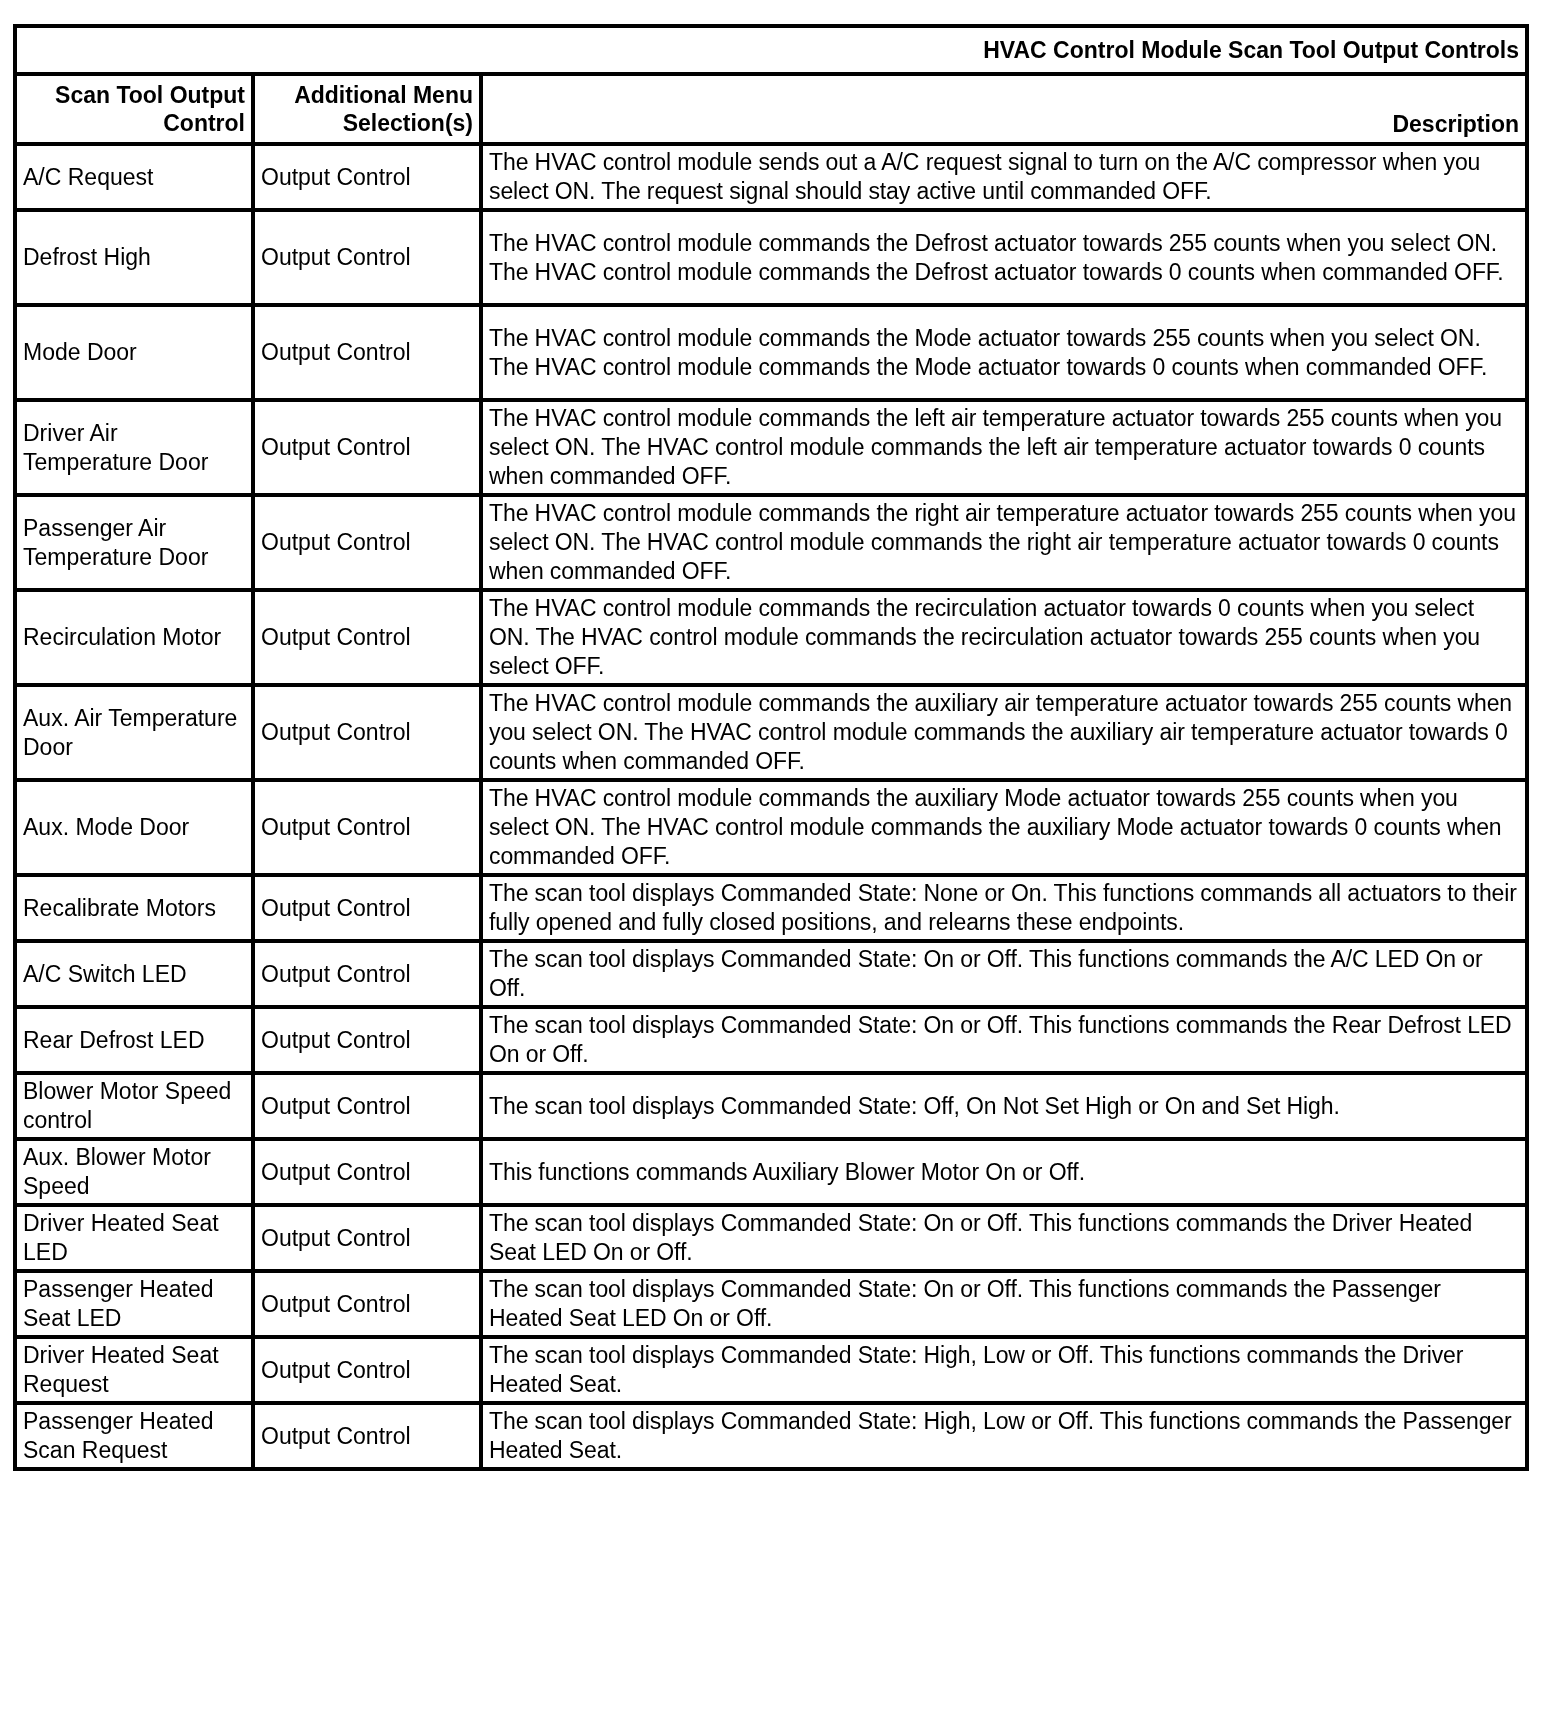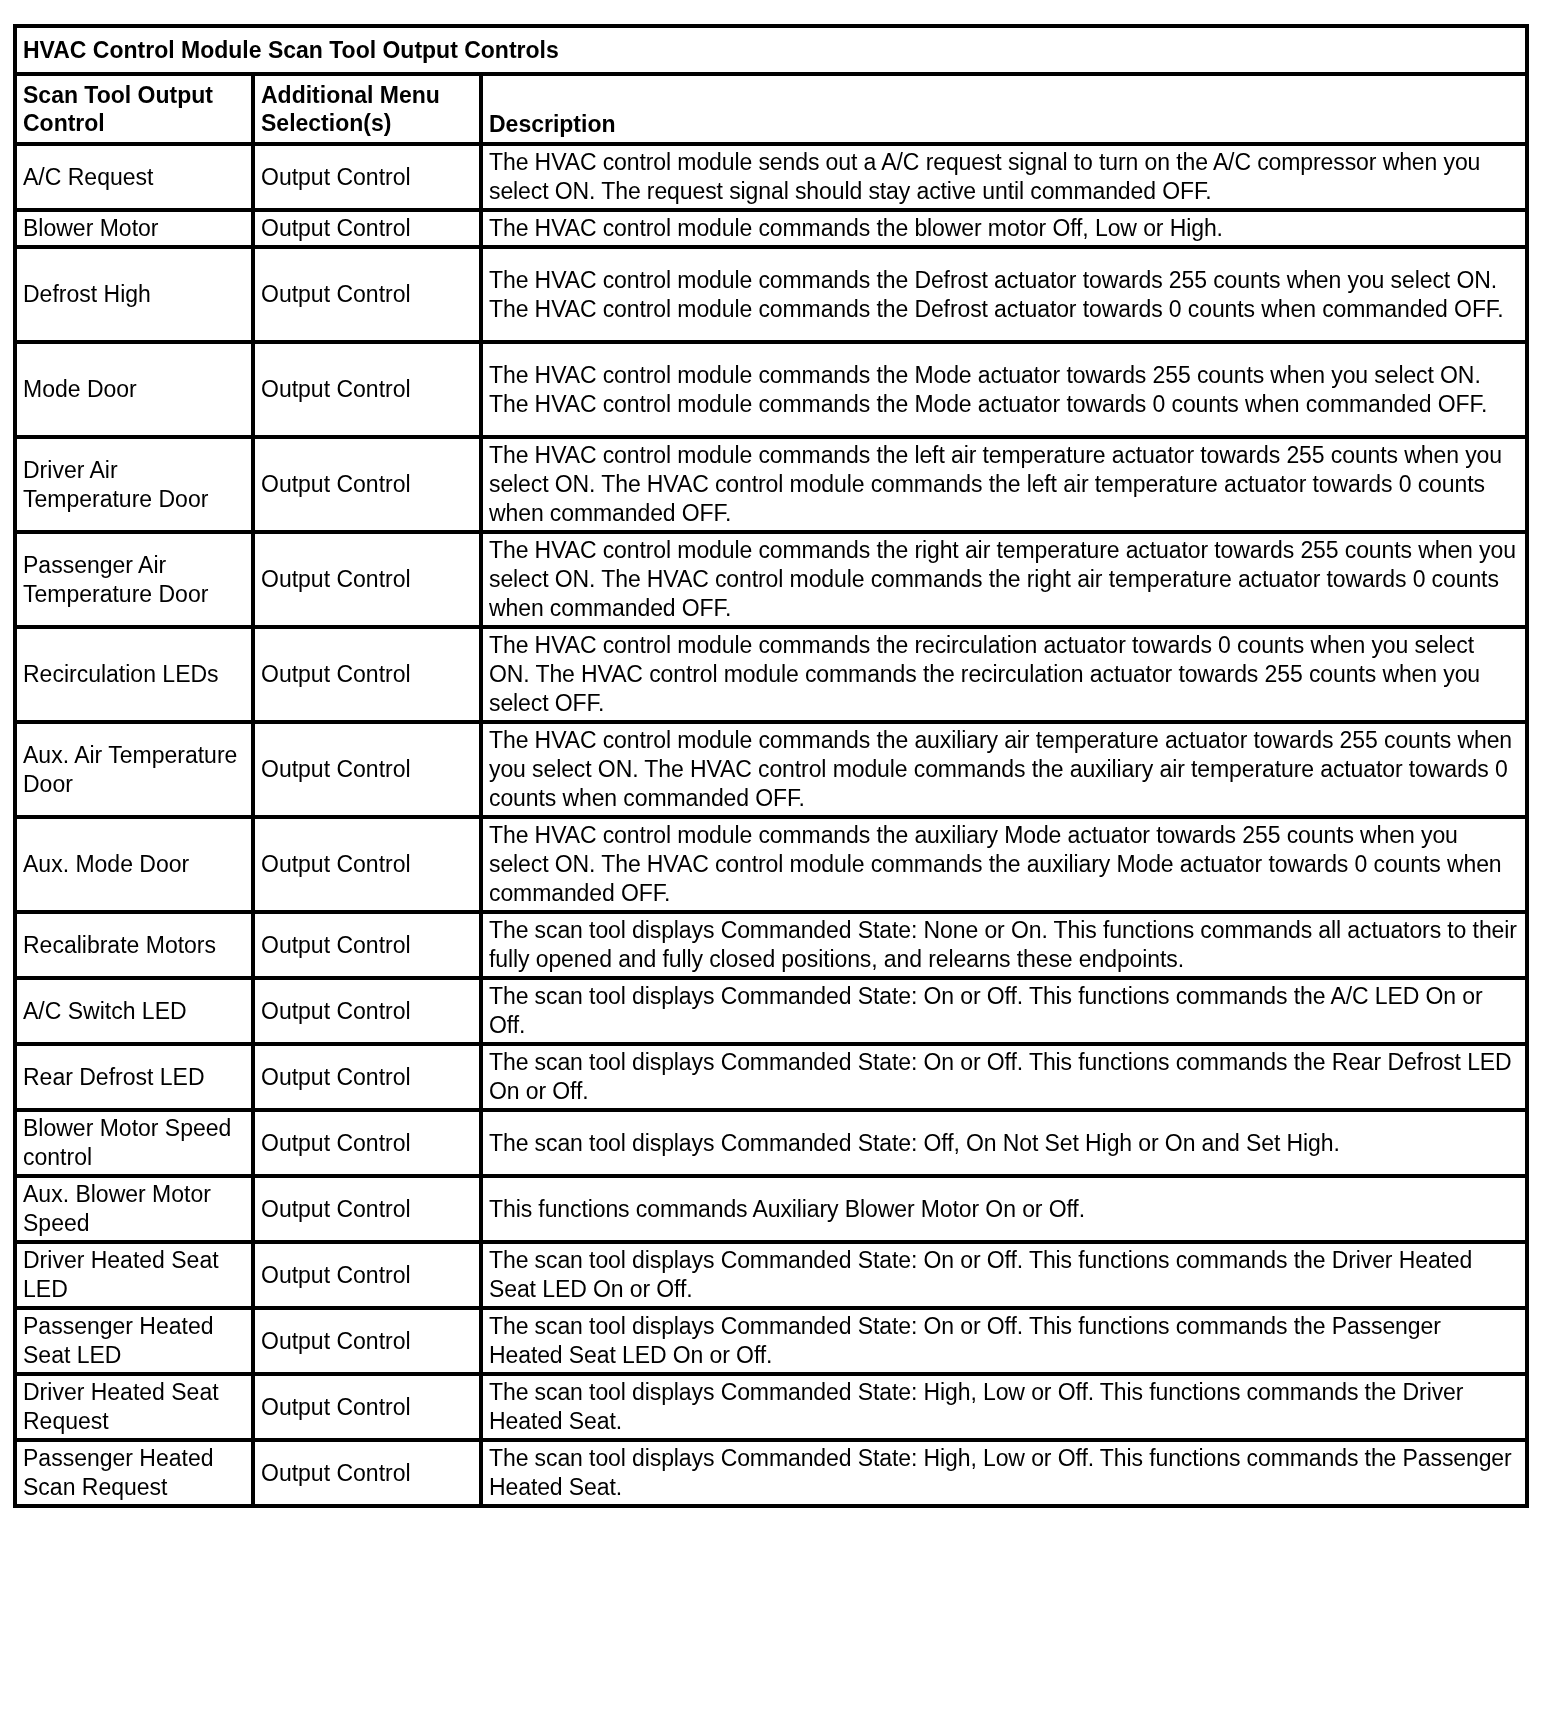--- a/index.html
+++ b/index.html
@@ -27,21 +27,21 @@
     border: 4px solid #000000;
     padding: 0 6px;
     font-size: 23px;
     line-height: 29px;
     vertical-align: middle;
     text-align: left;
     font-weight: normal;
   }
   .doc-table th {
     font-weight: bold;
-    text-align: left;
+    text-align: right;
   }
   .title-row th {
     height: 36px;
     padding: 4px 6px;
   }
   .header-row th {
     height: 60px;
     line-height: 28px;
     padding: 2px 6px;
   }
@@ -77,25 +77,20 @@
       <th>Additional Menu Selection(s)</th>
       <th class="desc-head">Description</th>
     </tr>
   </thead>
   <tbody>
     <tr class="r2">
       <td>A/C Request</td>
       <td>Output Control</td>
       <td class="desc">The HVAC control module sends out a A/C request signal to turn on the A/C compressor when you select ON. The request signal should stay active until commanded OFF.</td>
     </tr>
-    <tr class="r1">
-      <td>Blower Motor</td>
-      <td>Output Control</td>
-      <td class="desc">The HVAC control module commands the blower motor Off, Low or High.</td>
-    </tr>
     <tr class="r3">
       <td>Defrost High</td>
       <td>Output Control</td>
       <td class="desc">The HVAC control module commands the Defrost actuator towards 255 counts when you select ON. The HVAC control module commands the Defrost actuator towards 0 counts when commanded OFF.</td>
     </tr>
     <tr class="r3">
       <td>Mode Door</td>
       <td>Output Control</td>
       <td class="desc">The HVAC control module commands the Mode actuator towards 255 counts when you select ON. The HVAC control module commands the Mode actuator towards 0 counts when commanded OFF.</td>
     </tr>
@@ -103,21 +98,21 @@
       <td>Driver Air Temperature Door</td>
       <td>Output Control</td>
       <td class="desc">The HVAC control module commands the left air temperature actuator towards 255 counts when you select ON. The HVAC control module commands the left air temperature actuator towards 0 counts when commanded OFF.</td>
     </tr>
     <tr class="r3">
       <td>Passenger Air Temperature Door</td>
       <td>Output Control</td>
       <td class="desc">The HVAC control module commands the right air temperature actuator towards 255 counts when you select ON. The HVAC control module commands the right air temperature actuator towards 0 counts when commanded OFF.</td>
     </tr>
     <tr class="r3">
-      <td>Recirculation LEDs</td>
+      <td>Recirculation Motor</td>
       <td>Output Control</td>
       <td class="desc">The HVAC control module commands the recirculation actuator towards 0 counts when you select ON. The HVAC control module commands the recirculation actuator towards 255 counts when you select OFF.</td>
     </tr>
     <tr class="r3">
       <td>Aux. Air Temperature Door</td>
       <td>Output Control</td>
       <td class="desc">The HVAC control module commands the auxiliary air temperature actuator towards 255 counts when you select ON. The HVAC control module commands the auxiliary air temperature actuator towards 0 counts when commanded OFF.</td>
     </tr>
     <tr class="r3">
       <td>Aux. Mode Door</td>

